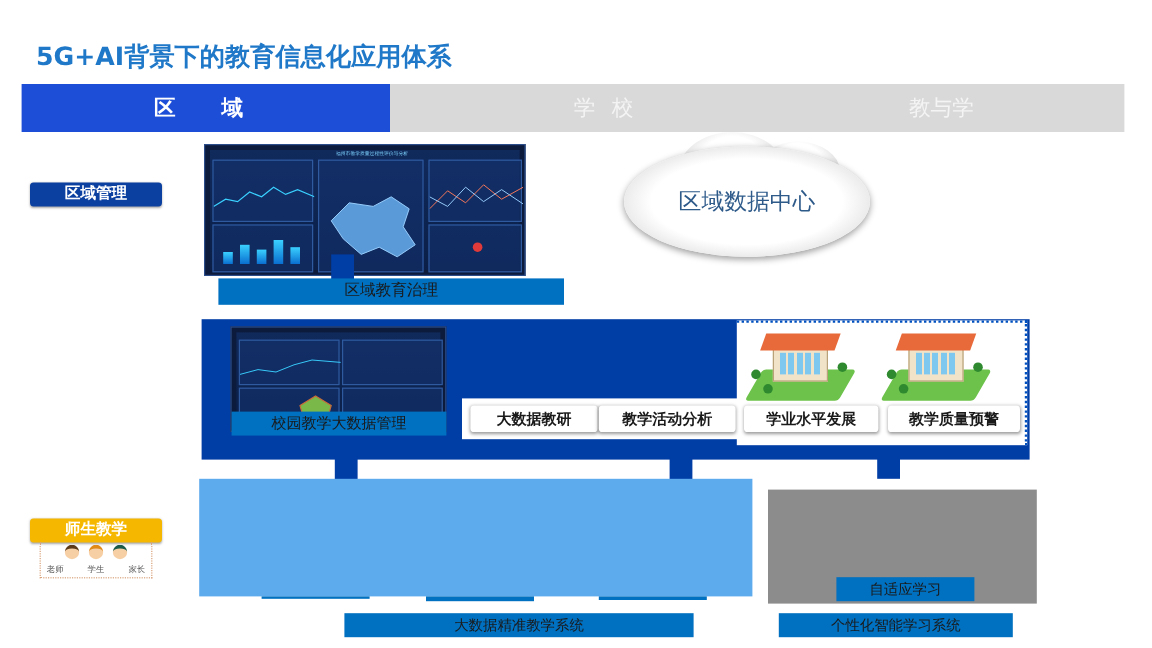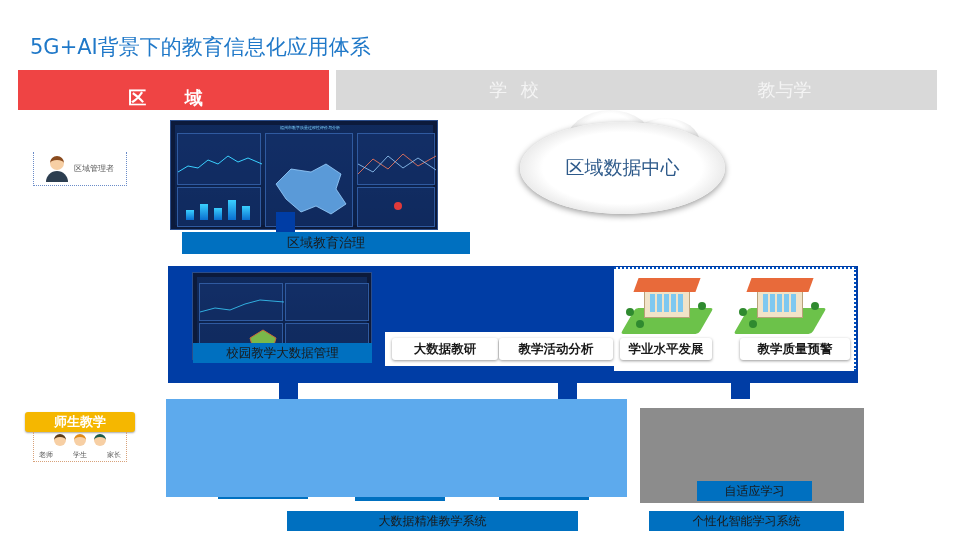--- a/index.html
+++ b/index.html
@@ -1,20 +1,20 @@
 <!DOCTYPE html>
 <html><head>
 <meta charset="utf-8">
 <style>
   * { box-sizing: border-box; margin: 0; padding: 0; }
   body { width: 960px; height: 540px; background: #ffffff; position: relative; overflow: hidden; font-family: "DejaVu Sans", "Liberation Sans", sans-serif; }
   .abs { position: absolute; }
-  .title { left: 30px; top: 33px; font-size: 21px; font-weight: normal; color: #1f78c8; letter-spacing: 0px; }
+  .title { left: 30px; top: 33px; font-size: 21px; font-weight: bold; color: #1f78c8; letter-spacing: 0px; }
   .tab { top: 70px; height: 40px; display: flex; align-items: center; justify-content: center; color: #ffffff; font-size: 18px; }
-  .tab.active { background: #ef4444; font-weight: bold; letter-spacing: 16px; align-items: flex-end; }
+  .tab.active { background: #1d4ed8; font-weight: bold; letter-spacing: 16px; }
   .tab.inactive { background: #d9d9d9; color: #f4f4f4; }
   .role-card { left: 25px; width: 110px; }
   .role-head { height: 20px; border-radius: 3px; color: #fff; font-size: 13px; font-weight: bold; text-align: center; line-height: 20px; box-shadow: 0 1px 2px rgba(0,0,0,0.35); }
   .role-body { margin: 0 8px; height: 34px; border: 1.5px dotted #6b8cc8; border-top: none; display: flex; align-items: center; justify-content: center; gap: 6px; font-size: 8px; color: #555; }
   .face { width: 22px; height: 26px; position: relative; }
   .face .head { position: absolute; left: 4px; top: 0; width: 14px; height: 14px; border-radius: 50%; background: #f7cfa4; border-top: 4px solid #8a4b1e; }
   .face .body { position: absolute; left: 0; bottom: 0; width: 22px; height: 11px; border-radius: 11px 11px 0 0; background: #2c3e50; }
   .dash { background: #0c1a3b; border: 1px solid #2b4d8a; overflow: hidden; }
   .dash-inner { position: absolute; inset: 4px; background: linear-gradient(180deg, #102a5c 0%, #0b1f47 100%); }
   .panel { position: absolute; border: 1px solid #2f5aa0; background: rgba(20,50,110,0.6); }
@@ -40,41 +40,35 @@
   .small-caption { background: #0070c0; color: #1a1a1a; font-family: "DejaVu Serif", "Liberation Serif", serif; font-size: 12px; text-align: center; line-height: 20px; height: 20px; }
 </style>
 </head>
 <body>
 
 <div class="abs title">5G+AI背景下的教育信息化应用体系</div>
 
 <div class="abs tab active" style="left:18px; width:311px;">
   <span>区 域</span>
 </div>
-<div class="abs tab inactive" style="left:336px; width:360px;">
+<div class="abs tab inactive" style="left:325px; width:360px;">
   <span style="letter-spacing:4px;">学 校</span>
 </div>
 <div class="abs tab inactive" style="left:632px; width:305px;">
   <span>教与学</span>
 </div>
 
 <div class="abs role-card" style="top:152px;">
-  <div class="role-body" style="border-color:#6b8cc8;">
-    <div class="face">
-        <div class="head"></div>
-        <div class="body"></div>
-      </div>
-    <span>区域管理者</span>
-  </div>
+  <div class="role-head" style="background:#0b3fa0;">区域管理</div>
 </div>
 
 <div class="abs role-card" style="top:298px;">
 </div>
 
-<div class="abs role-card" style="top:412px;">
+<div class="abs role-card" style="top:432px;">
   <div class="role-head" style="background:#f5b700;">师生教学</div>
   <div class="role-body" style="border-color:#d8a27a; gap:4px; flex-direction:column; height:30px;">
     <div style="display:flex; gap:8px;">
       <div style="width:12px;height:12px;border-radius:50%;background:#f7cfa4;border-top:3px solid #5a3a1a;"></div>
       <div style="width:12px;height:12px;border-radius:50%;background:#f7cfa4;border-top:3px solid #e08a1a;"></div>
       <div style="width:12px;height:12px;border-radius:50%;background:#f7cfa4;border-top:3px solid #1a5a4a;"></div>
     </div>
     <div style="display:flex; gap:20px; font-size:7px;">
       <span>老师</span>
       <span>学生</span>
@@ -138,21 +132,21 @@
         </svg>
     </div>
     <div class="panel" style="left:88px; top:46px; width:84px; height:34px;"></div>
   </div>
 </div>
 <div class="abs caption-blue" style="left:193px; top:343px; width:179px; height:20px; font-size:12.5px; line-height:20px;">校园教学大数据管理</div>
 
 <div class="abs" style="left:385px; top:332px; width:230px; height:34px; background:#ffffff;"></div>
 <div class="abs label-btn" style="left:392px; top:338px; width:106px;">大数据教研</div>
 <div class="abs label-btn" style="left:499px; top:338px; width:114px;">教学活动分析</div>
-<div class="abs label-btn" style="left:620px; top:338px; width:92px;">学业水平发展</div>
+<div class="abs label-btn" style="left:620px; top:338px; width:112px;">学业水平发展</div>
 <div class="abs label-btn" style="left:740px; top:338px; width:110px;">教学质量预警</div>
 
 <div class="building" style="left:622px; top:272px;">
   <div class="bld-grass"></div>
     <div class="bld-wall"></div>
     <div class="bld-win"></div>
     <div class="bld-roof"></div>
   <div class="tree" style="left:4px; top:36px;"></div>
     <div class="tree" style="left:76px; top:30px;"></div>
     <div class="tree" style="left:14px; top:48px;"></div>

